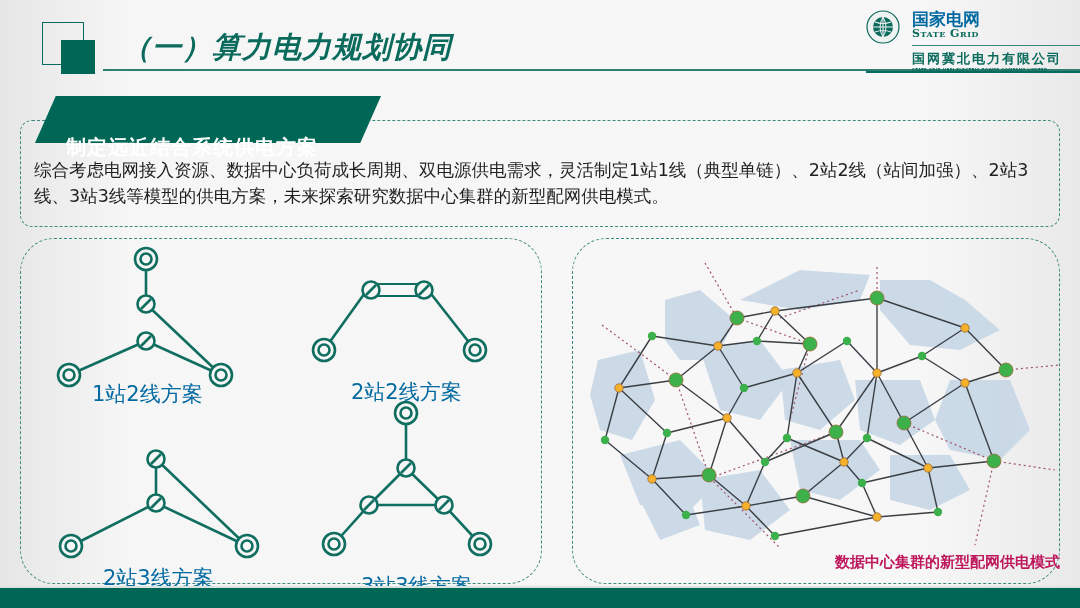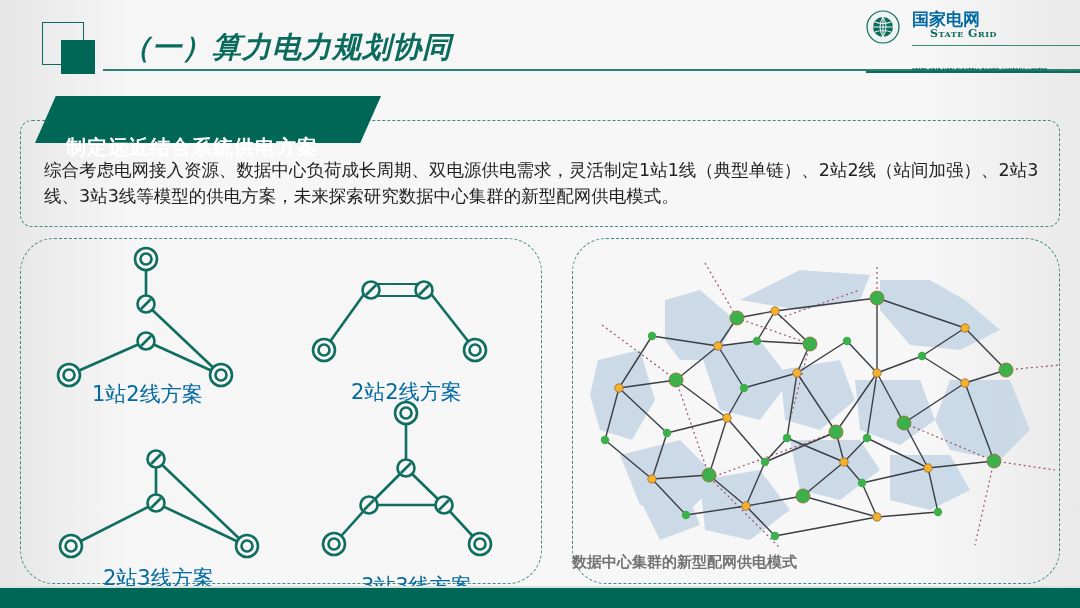--- a/index.html
+++ b/index.html
@@ -11,36 +11,36 @@
   }
   .abs { position: absolute; }
   .title-deco-outline { left: 42px; top: 22px; width: 42px; height: 43px; border: 1px solid #0a6a5c; }
   .title-deco-fill { left: 61px; top: 40px; width: 34px; height: 34px; background: #006756; }
   .page-title { left: 122px; top: 28px; font-size: 29px; font-weight: bold; color: #0a6a5c; letter-spacing: 1px; font-style: italic; }
   .title-rule { left: 103px; top: 69px; width: 977px; height: 2px; background: #2e7f72; }
 
   .logo { left: 866px; top: 6px; width: 214px; height: 66px; }
   .logo-globe { left: 0; top: 4px; width: 34px; height: 34px; }
   .logo-cn { left: 46px; top: 2px; font-size: 17px; font-weight: bold; color: #0369a1; }
-  .logo-en { left: 46px; top: 21px; font-size: 11px; font-weight: bold; color: #0a6a5c; font-family: "DejaVu Serif", serif; font-variant: small-caps; letter-spacing: 0.5px; margin-left: 18px; }
+  .logo-en { left: 46px; top: 21px; font-size: 11px; font-weight: bold; color: #0a6a5c; font-family: "DejaVu Serif", serif; font-variant: small-caps; letter-spacing: 0.5px; }
   .logo-rule1 { left: 46px; top: 39px; width: 168px; height: 1px; background: #3a8a7c; }
   .logo-co { left: 46px; top: 44px; font-size: 13px; font-weight: bold; color: #0a6a5c; letter-spacing: 2px; }
   .logo-co-en { left: 46px; top: 61px; font-size: 4px; font-weight: bold; color: #0a6a5c; letter-spacing: 0.3px; white-space: nowrap; }
   .logo-rule2 { left: 0; top: 65px; width: 214px; height: 2px; background: #0a6a5c; }
 
   .box-top { left: 20px; top: 120px; width: 1040px; height: 107px; border: 1.5px dashed #3c8a7f; border-radius: 12px; }
   .banner { left: 35px; top: 96px; width: 346px; height: 47px; background: #006756; clip-path: polygon(6% 0, 100% 0, 94% 100%, 0 100%); }
   .banner-text { left: 66px; top: 105px; font-size: 20px; font-weight: bold; color: #ffffff; letter-spacing: 1px; margin-top: 29px; }
-  .desc { left: 44px; top: 157px; width: 1000px; font-size: 17.5px; line-height: 26px; color: #1f1f1f; }
+  .desc { left: 34px; top: 157px; width: 1000px; font-size: 17.5px; line-height: 26px; color: #1f1f1f; }
 
   .box-left { left: 20px; top: 238px; width: 522px; height: 346px; border: 1.5px dashed #3c8a7f; border-radius: 34px; }
   .box-right { left: 572px; top: 238px; width: 488px; height: 346px; border: 1.5px dashed #3c8a7f; border-radius: 34px; }
 
   .diagram-label { font-size: 21px; color: #0369a1; white-space: nowrap; }
-  .network-caption { left: 572px; width: 488px; top: 553px; text-align: left; font-size: 15px; font-weight: bold; color: #737373; }
+  .network-caption { left: 572px; width: 488px; top: 553px; text-align: right; font-size: 15px; font-weight: bold; color: #be185d; }
 
   .footer-band { left: 0; top: 588px; width: 1080px; height: 20px; background: #006756; }
   .footer-line { left: 0; top: 586px; width: 1080px; height: 2px; background: #d9e3e0; }
 </style>
 </head>
 <body>
 
 <div class="abs title-deco-outline"></div>
 <div class="abs title-deco-fill"></div>
 <div class="abs page-title">（一）算力电力规划协同</div>
@@ -49,20 +49,21 @@
 <div class="abs logo">
   <svg class="abs logo-globe" viewBox="0 0 34 34">
     <circle cx="17" cy="17" r="16" fill="#eef3f1" stroke="#0a6a5c" stroke-width="1.2"></circle>
     <circle cx="17" cy="17" r="10" fill="#0a6a5c"></circle>
     <path d="M7 17 H27 M17 7 V27 M9 12 Q17 15 25 12 M9 22 Q17 19 25 22" stroke="#eef3f1" stroke-width="1.1" fill="none"></path>
     <path d="M17 7 Q11 17 17 27 M17 7 Q23 17 17 27" stroke="#eef3f1" stroke-width="1" fill="none"></path>
   </svg>
   <div class="abs logo-cn">国家电网</div>
   <div class="abs logo-en">State Grid</div>
   <div class="abs logo-rule1"></div>
+  <div class="abs logo-co">国网冀北电力有限公司</div>
   <div class="abs logo-co-en">STATE GRID JIBEI ELECTRIC POWER COMPANY LIMITED</div>
   <div class="abs logo-rule2"></div>
 </div>
 
 <div class="abs box-top"></div>
 <div class="abs banner"></div>
 <div class="abs banner-text">制定远近结合系统供电方案</div>
 <div class="abs desc">综合考虑电网接入资源、数据中心负荷成长周期、双电源供电需求，灵活制定1站1线（典型单链）、2站2线（站间加强）、2站3线、3站3线等模型的供电方案，未来探索研究数据中心集群的新型配网供电模式。</div>
 
 <div class="abs box-left"></div>

